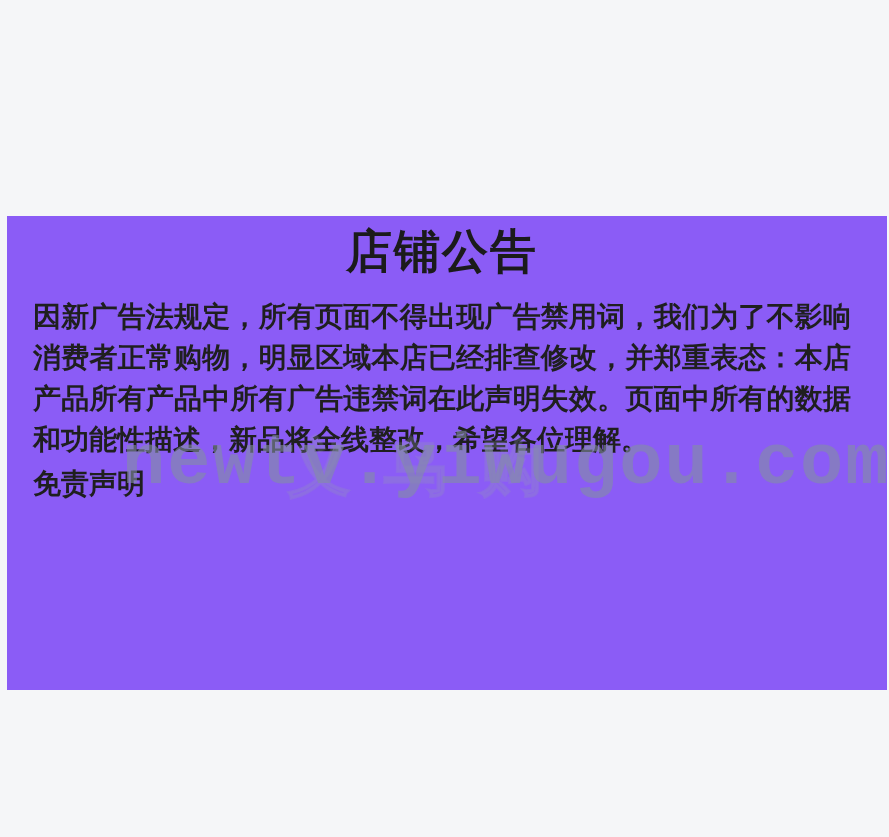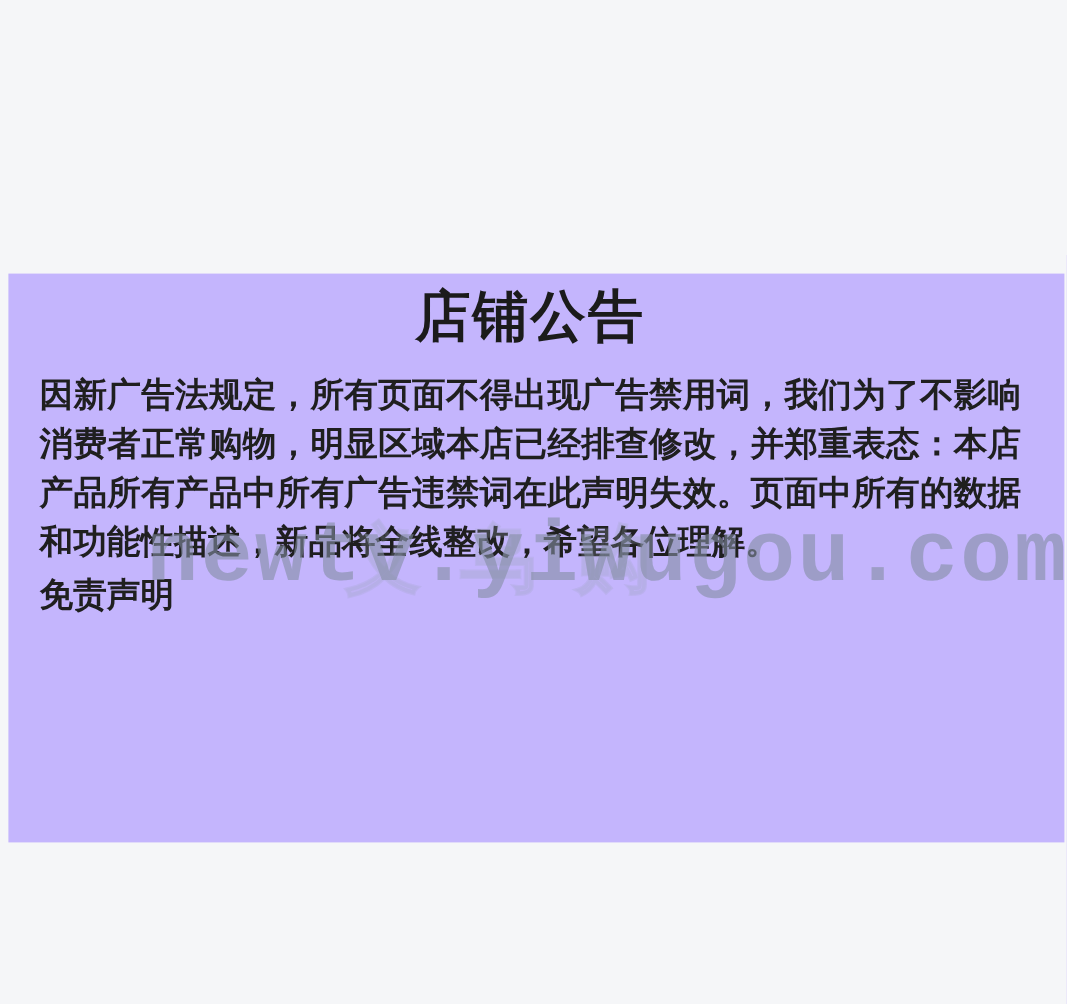--- a/index.html
+++ b/index.html
@@ -10,24 +10,24 @@
     width: 889px;
     height: 837px;
     position: relative;
     background: #f5f6f8;
     font-family: "Liberation Sans", "DejaVu Sans", sans-serif;
     overflow: hidden;
   }
   .notice-panel {
     position: absolute;
     left: 7px;
-    top: 228px;
+    top: 216px;
     width: 880px;
     height: 474px;
-    background: #c4b5fd;
+    background: #8b5cf6;
     box-sizing: border-box;
     padding: 10px 36px 0 26px;
   }
   .notice-title {
     text-align: center;
     font-size: 46px;
     font-weight: 700;
     color: #1b1b1b;
     line-height: 50px;
     margin: 0;

